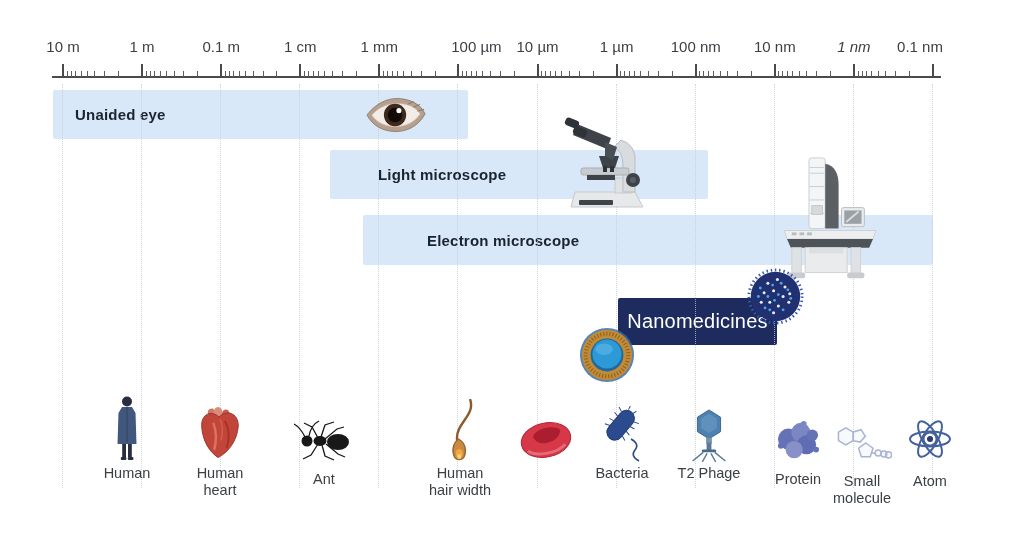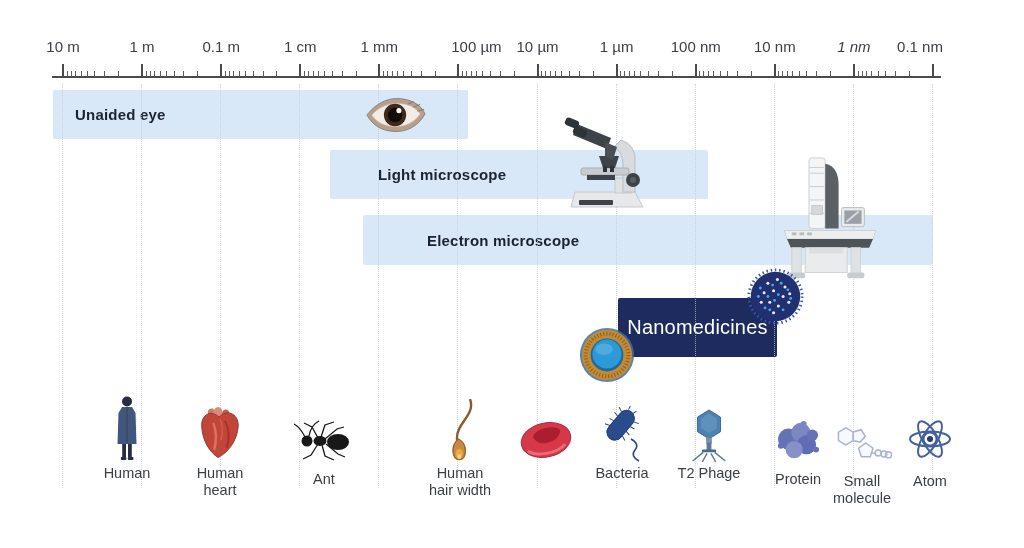--- a/index.html
+++ b/index.html
@@ -172,21 +172,21 @@
 
   <div class="bar" style="left: 53px; top: 90px; width: 415px; height: 49px; background: rgb(217, 232, 248);">
     <span class="bar-label" style="color: rgb(28, 35, 48); font-size: 15px; font-weight: 700; padding-left: 22px;">Unaided eye</span>
   </div>
   <div class="bar" style="left: 330px; top: 150px; width: 378px; height: 49px; background: rgb(217, 232, 248);">
     <span class="bar-label" style="color: rgb(28, 35, 48); font-size: 15px; font-weight: 700; padding-left: 48px;">Light microscope</span>
   </div>
   <div class="bar" style="left: 363px; top: 215px; width: 570px; height: 50px; background: rgb(217, 232, 248);">
     <span class="bar-label" style="color: rgb(28, 35, 48); font-size: 15px; font-weight: 700; padding-left: 64px;">Electron microscope</span>
   </div>
-  <div class="bar centered" style="left: 618px; top: 298px; width: 159px; height: 59px; background: rgb(29, 43, 94);">
+  <div class="bar centered" style="left: 618px; top: 298px; width: 159px; height: 47px; background: rgb(29, 43, 94);">
     <span class="bar-label" style="color: rgb(255, 255, 255); font-size: 20px; font-weight: 400;">Nanomedicines</span>
   </div>
 
   <div class="overlay" style="left:365px;top:96px;">
     <svg width="62" height="38" viewBox="0 0 64 38">
       <path d="M2,19 C13,5 25,2 33,2 C46,2 58,8 62,18 C54,32 42,36 32,36 C18,36 8,30 2,19 Z" fill="#b3a08e" stroke="#93806e" stroke-width="1"></path>
       <path d="M7,19 C16,9 26,7 33,7 C44,7 53,11 57,18 C50,28 40,31 32,31 C21,31 12,27 7,19 Z" fill="#f3ece6" stroke="#d8b8ac" stroke-width="0.8"></path>
       <circle cx="31" cy="19" r="11.5" fill="#3d2a1c"></circle>
       <circle cx="31" cy="19" r="7.5" fill="#120a06"></circle>
       <circle cx="35" cy="14.5" r="2.6" fill="#ffffff"></circle>

